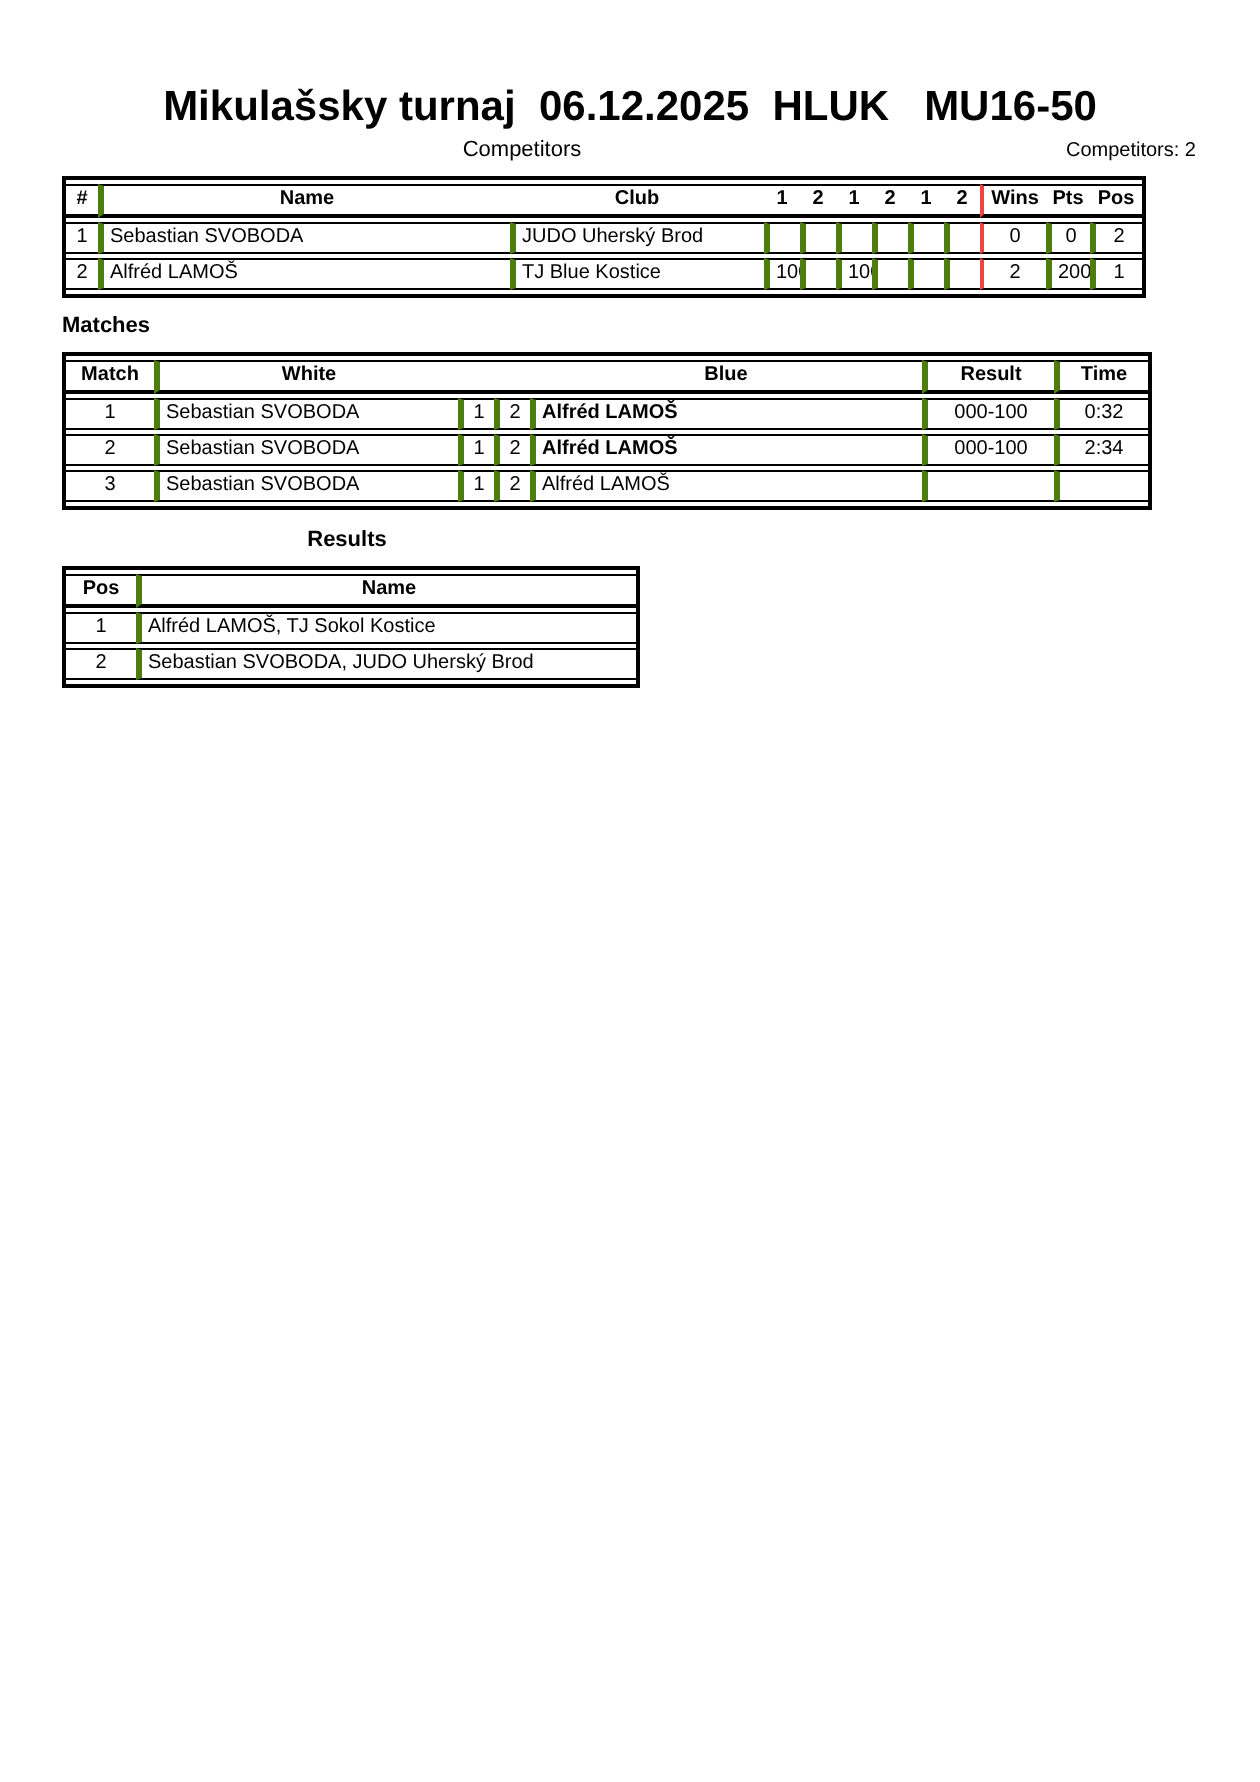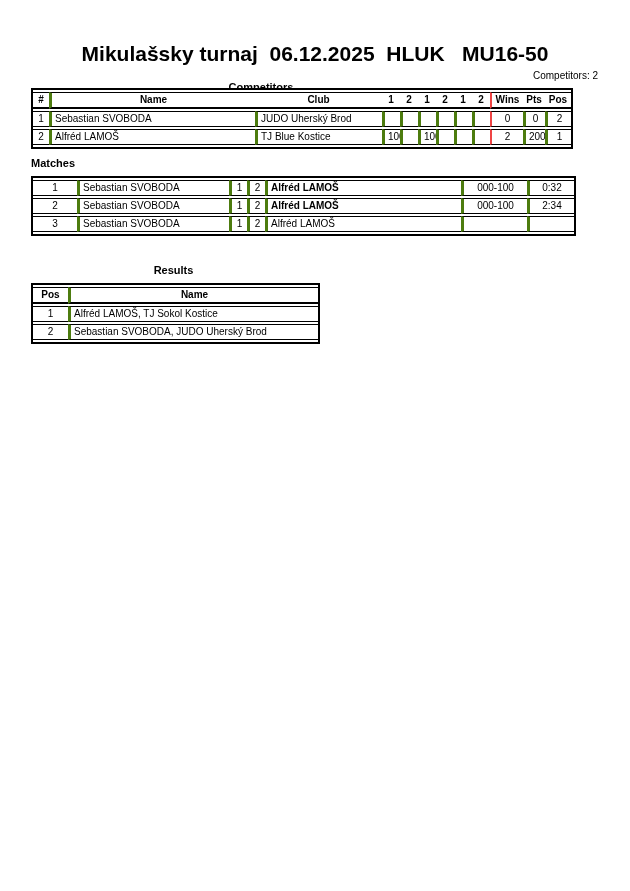--- a/index.html
+++ b/index.html
@@ -6,21 +6,21 @@
   body{
     width:630px;height:891px;background:#ffffff;color:#000;
     font-family:"Liberation Sans", sans-serif;position:relative;overflow:hidden;
   }
   .title{
     position:absolute;top:42px;left:0;width:630px;text-align:center;
     font-size:21px;font-weight:bold;white-space:pre;letter-spacing:0px;
   }
   .sub-competitors{
     position:absolute;top:69px;left:31px;width:460px;text-align:center;
-    font-size:11px;font-weight:bold;margin-top:12px;
+    font-size:11px;font-weight:normal;
   }
   .competitors-count{
     position:absolute;top:70px;right:32px;font-size:10px;text-align:center;
   }
   .sub-matches{
     position:absolute;top:157px;left:31px;width:541px;text-align:left;
     font-size:11px;font-weight:bold;
   }
   .sub-results{
     position:absolute;top:264px;left:31px;width:285px;text-align:center;
@@ -121,20 +121,29 @@
   <colgroup>
     <col style="width:44px">
       <col style="width:152px">
       <col style="width:18px">
     <col style="width:18px">
       <col style="width:196px">
       <col style="width:66px">
       <col style="width:47px">
   </colgroup>
   <tbody>
+      <tr>
+    <th class="c">Match</th>
+    <th class="c vl">White</th>
+    <th class="c"></th>
+    <th class="c"></th>
+    <th class="c">Blue</th>
+    <th class="c vl">Result</th>
+    <th class="c vl">Time</th>
+  </tr>
   <tr>
     <td class="c">1</td>
     <td class="l vl">Sebastian SVOBODA</td>
     <td class="c vl">1</td>
     <td class="c vl">2</td>
     <td class="l vl b">Alfréd LAMOŠ</td>
     <td class="c vl">000-100</td>
     <td class="c vl">0:32</td>
   </tr>
   <tr>

